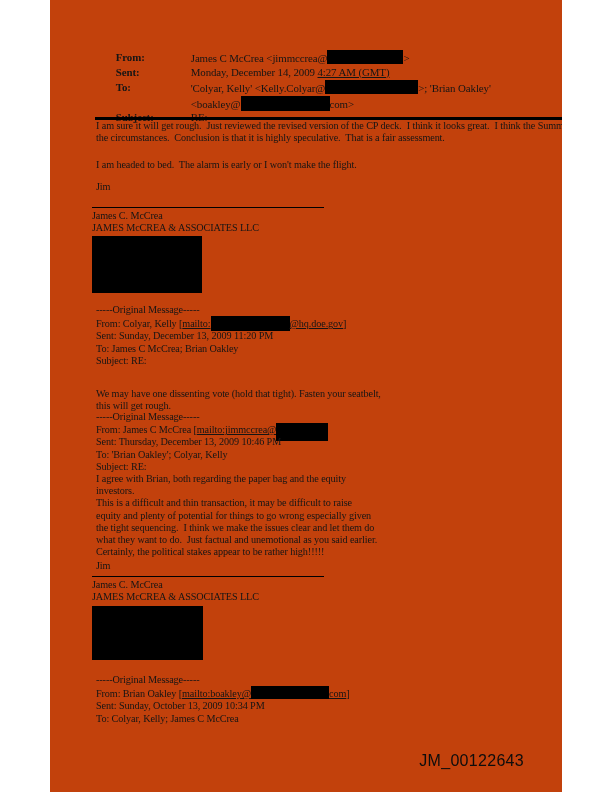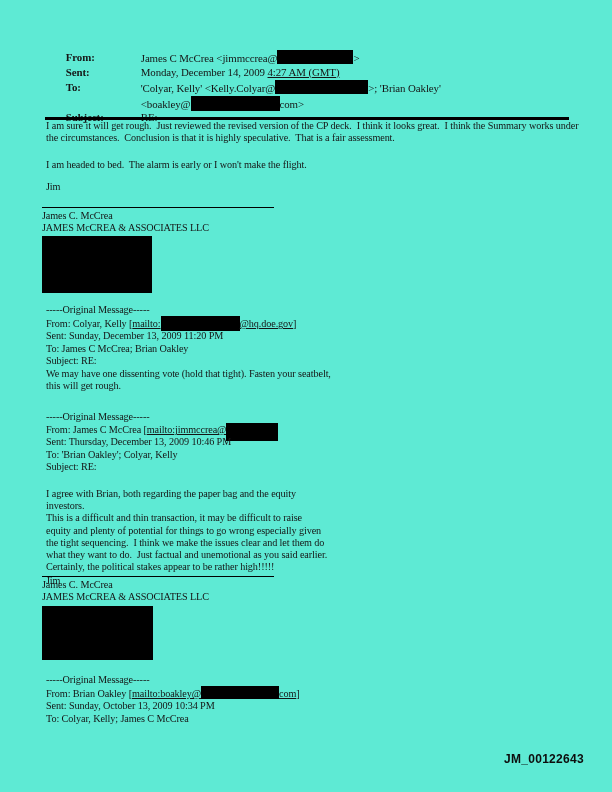--- a/index.html
+++ b/index.html
@@ -1,18 +1,18 @@
 <!DOCTYPE html>
 <html><head>
 <meta charset="utf-8">
 <style>
   html,body { margin:0; padding:0; background:#ffffff; }
   .page {
-    position:relative; width:612px; height:792px; margin:0 auto;
-    background:#5eead4; overflow:hidden;
+    position:relative; width:512px; height:792px; margin:0 auto;
+    background:#c2410c; overflow:hidden;
     font-family:"Liberation Serif","DejaVu Serif",serif;
     color:#151515; font-size:10.2px; letter-spacing:-0.1px;
   }
   .t  { white-space:pre; }
   .u  { text-decoration:underline; }
   .hrow { position:absolute; left:50px; white-space:pre; font-size:10.9px; line-height:14.5px; }
   .hlabel { display:inline-block; width:75px; font-weight:bold; vertical-align:top; }
   .hval { display:inline-block; vertical-align:top; }
   .toprule { position:absolute; left:45px; top:117px; width:524px; height:2.6px; background:#000; }
   .block { position:absolute; left:46px; }
@@ -23,23 +23,23 @@
   .rx-hto1  { width:93px; height:14px; margin-bottom:-2px; }
   .rx-hto2  { width:89px; height:15px; margin-bottom:-3px; }
   .rx-m2    { width:79px; height:15px; margin-bottom:-4px; }
   .rx-m3    { width:52px; height:18px; margin-bottom:-8px; }
   .rx-m4    { width:78px; height:13px; margin-bottom:-2px; }
   .sig { position:absolute; left:42px; }
   .sigrule { width:232px; height:0; border-top:1px solid #000; margin-bottom:2px; }
   .sig .ln { line-height:12.3px; }
   .sigredact { background:#000; }
   .bates {
-    position:absolute; right:28px; top:752px;
+    position:absolute; right:38px; top:752px;
     font-family:"Liberation Sans","DejaVu Sans",sans-serif;
-    font-weight:bold; font-size:12px; letter-spacing:0.3px; color:#0d0d0d;
+    font-weight:normal; font-size:16px; letter-spacing:0.3px; color:#0d0d0d;
   }
 </style>
 </head>
 <body>
 
 <div class="page">
 
   <div>
     <div class="hrow" style="top:35px">
       <span class="hlabel">From:</span><span class="hval"><span class="t">James C McCrea &lt;jimmccrea@</span><span class="redact rx-hfrom"></span><span class="t">&gt;</span></span>
@@ -71,31 +71,31 @@
     <div class="ln">JAMES McCREA &amp; ASSOCIATES LLC</div>
     <div class="sigredact" style="width:110px;height:57px;margin-top:1px"></div>
   </div>
 
   <div class="block" style="top:304px">
     <div class="ln">-----Original Message-----</div>
     <div class="ln"><span class="t">From: Colyar, Kelly [</span><span class="t u">mailto:</span><span class="redact rx-m2"></span><span class="t u">@hq.doe.gov</span><span class="t">]</span></div>
     <div class="ln">Sent: Sunday, December 13, 2009 11:20 PM</div>
     <div class="ln">To: James C McCrea; Brian Oakley</div>
     <div class="ln">Subject: RE:</div>
-    <div class="bodytext" style="margin-top:1px">We may have one dissenting vote (hold that tight). Fasten your seatbelt,
+    <div class="bodytext" style="margin-top:21px">We may have one dissenting vote (hold that tight). Fasten your seatbelt,
 this will get rough.</div>
   </div>
 
   <div class="block" style="top:411px">
     <div class="ln">-----Original Message-----</div>
     <div class="ln"><span class="t">From: James C McCrea [</span><span class="t u">mailto:jimmccrea@</span><span class="redact rx-m3"></span></div>
     <div class="ln">Sent: Thursday, December 13, 2009 10:46 PM</div>
     <div class="ln">To: 'Brian Oakley'; Colyar, Kelly</div>
     <div class="ln">Subject: RE:</div>
-    <div class="bodytext" style="margin-top:15px">I agree with Brian, both regarding the paper bag and the equity
+    <div class="bodytext" style="margin-top:0">I agree with Brian, both regarding the paper bag and the equity
 investors.
 This is a difficult and thin transaction, it may be difficult to raise
 equity and plenty of potential for things to go wrong especially given
 the tight sequencing.  I think we make the issues clear and let them do
 what they want to do.  Just factual and unemotional as you said earlier.
 Certainly, the political stakes appear to be rather high!!!!!</div>
     <div class="bodytext" style="margin-top:2px">Jim</div>
   </div>
 
   <div class="sig" style="top:576px">

